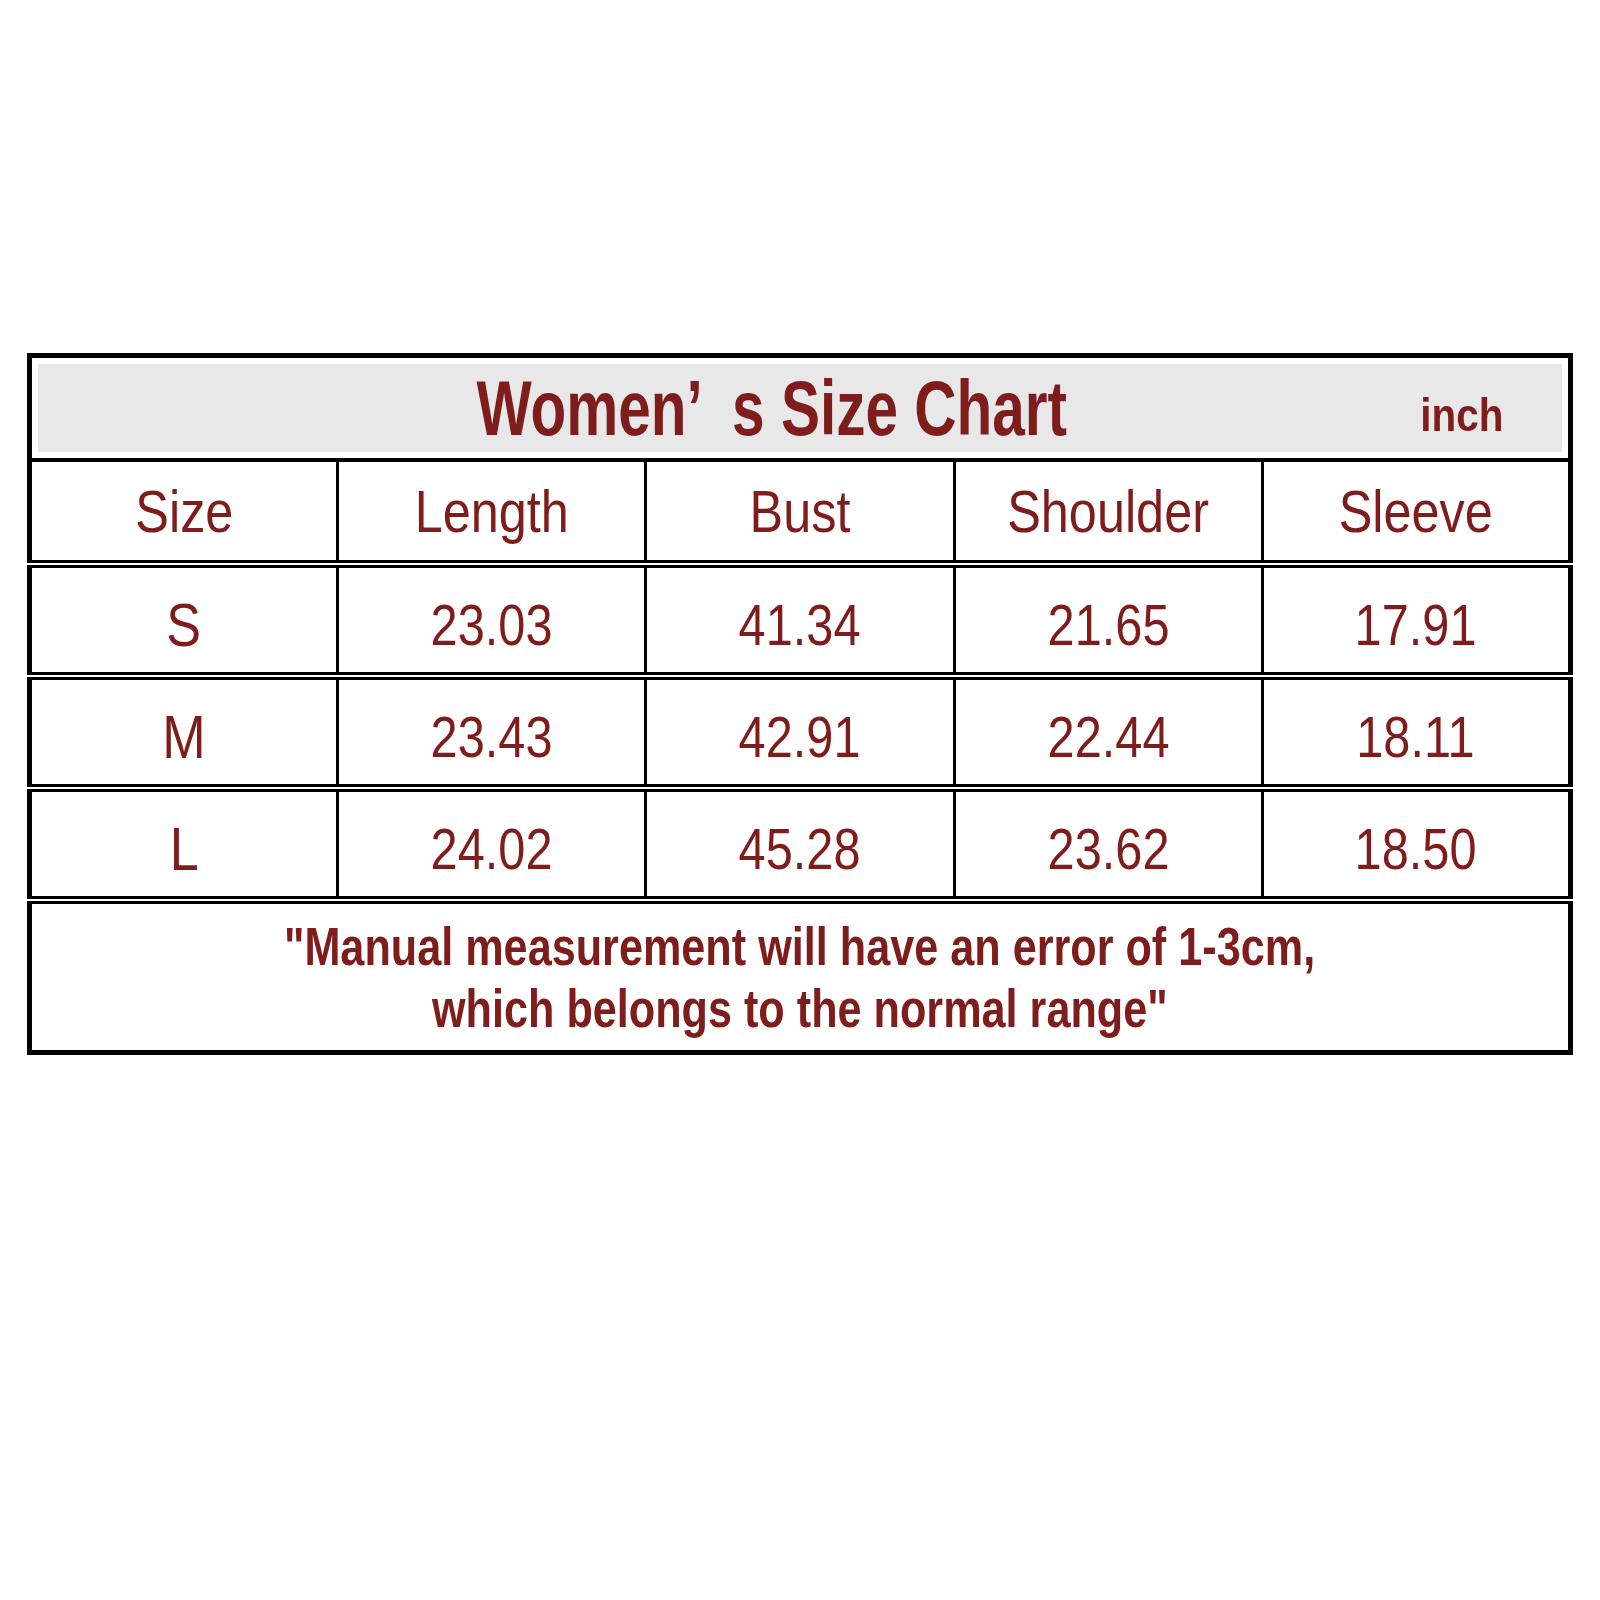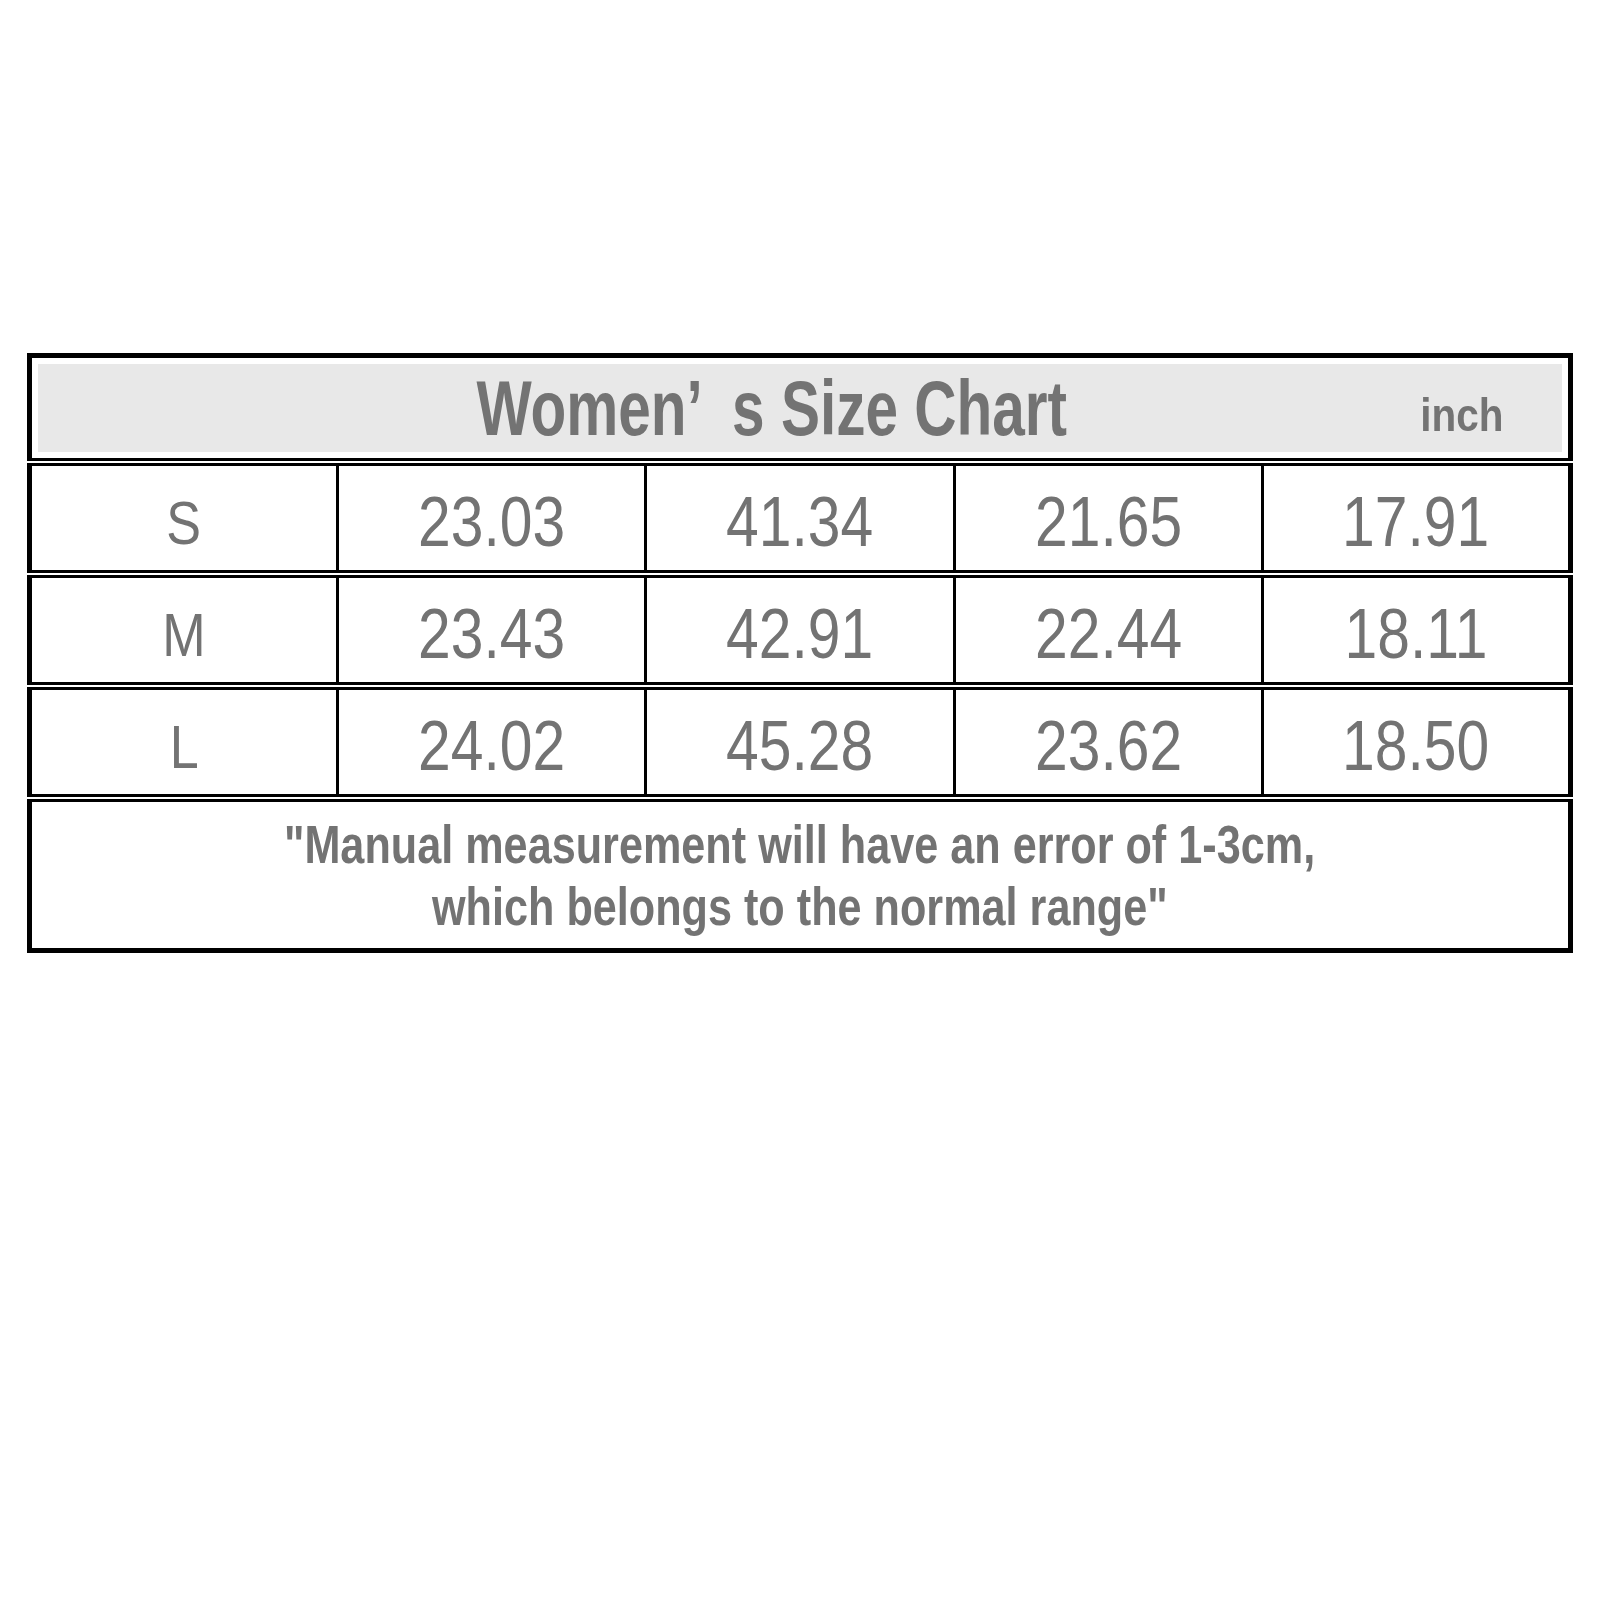--- a/index.html
+++ b/index.html
@@ -7,21 +7,21 @@
     padding: 0;
     background: #ffffff;
   }
   .canvas {
     position: relative;
     width: 1600px;
     height: 1600px;
     background: #ffffff;
     overflow: hidden;
     font-family: "Liberation Sans", sans-serif;
-    color: #737373;
+    color: #7f1d1d;
     border-radius: 24px;
   }
   table.size-table {
     position: absolute;
     left: 27px;
     top: 353px;
     width: 1546px;
     border-collapse: collapse;
     table-layout: fixed;
     border: 5px solid #000000;
@@ -77,21 +77,21 @@
     font-size: 60px;
     padding: 0;
   }
   
   tbody td {
     height: 96px;
     border: 3px solid #000000;
     border-top: 8px double #000000;
     text-align: center;
     vertical-align: middle;
-    font-size: 70px;
+    font-size: 58px;
     padding: 8px 0 0 0;
   }
   tbody td.size-cell {
     font-size: 62px;
   }
   
   tfoot td.note-cell {
     height: 146px;
     border-top: 8px double #000000;
     text-align: center;
@@ -119,20 +119,27 @@
         <col style="width:20%">
         <col style="width:20%">
     </colgroup>
     <thead>
       <tr>
         <th class="title-cell" colspan="5">
           <span class="title-text">Women’ s Size Chart</span>
           <span class="unit-text">inch</span>
         </th>
       </tr>
+      <tr class="head-row">
+        <th><span class="sq">Size</span></th>
+        <th><span class="sq">Length</span></th>
+        <th><span class="sq">Bust</span></th>
+        <th><span class="sq">Shoulder</span></th>
+        <th><span class="sq">Sleeve</span></th>
+      </tr>
     </thead>
     <tbody>
       <tr>
         <td class="size-cell"><span class="sq">S</span></td>
         <td><span class="sq">23.03</span></td>
         <td><span class="sq">41.34</span></td>
         <td><span class="sq">21.65</span></td>
         <td><span class="sq">17.91</span></td>
       </tr>
       <tr>

